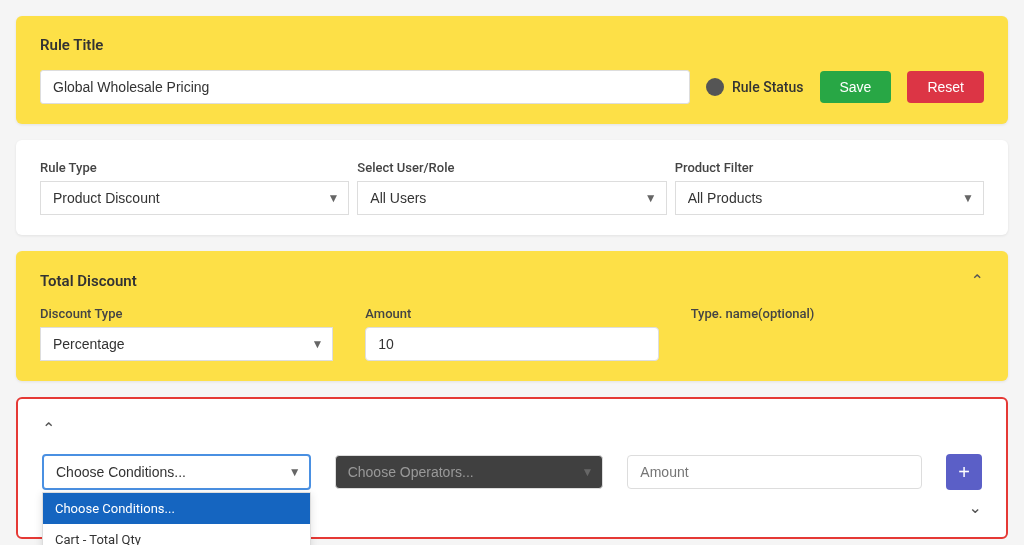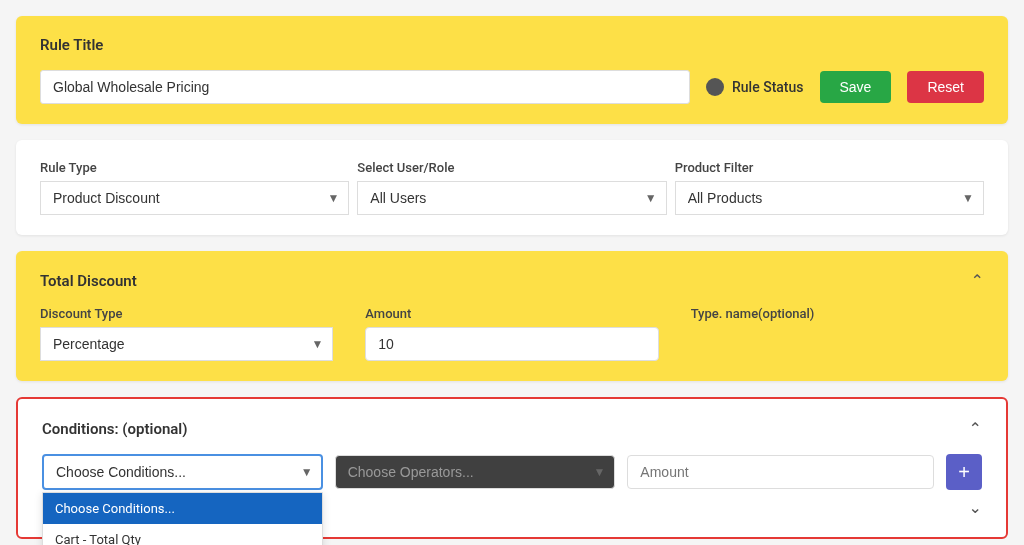--- a/index.html
+++ b/index.html
@@ -145,21 +145,21 @@
     .conditions-card {
       background: #fff;
       border: 2px solid #e53935;
       border-radius: 6px;
       padding: 20px 24px;
       margin-bottom: 16px;
       position: relative;
     }
     .conditions-row {
       display: flex;
-      gap: 12px;
+      gap: 24px;
       align-items: center;
       position: relative;
       justify-content: space-between;
     }
     .conditions-select-wrapper {
       position: relative;
       flex: 1;
     }
     .conditions-select {
       width: 100%;
@@ -340,21 +340,20 @@
       </div>
 
       <div class="form-group">
         <label>Type. name(optional)</label>
       </div>
     </div>
   </div>
 
   <div class="conditions-card">
     <div class="section-header">
-      <span class="section-header-title">Conditions: (optional)</span>
       <span class="chevron-icon">⌃</span>
     </div>
 
     <div class="conditions-row">
 
       <div class="conditions-select-wrapper" style="position:relative;">
         <select class="conditions-select">
           <option>Choose Conditions...</option>
           <option>Cart - Total Qty</option>
           <option>Cart - Total Value</option>

